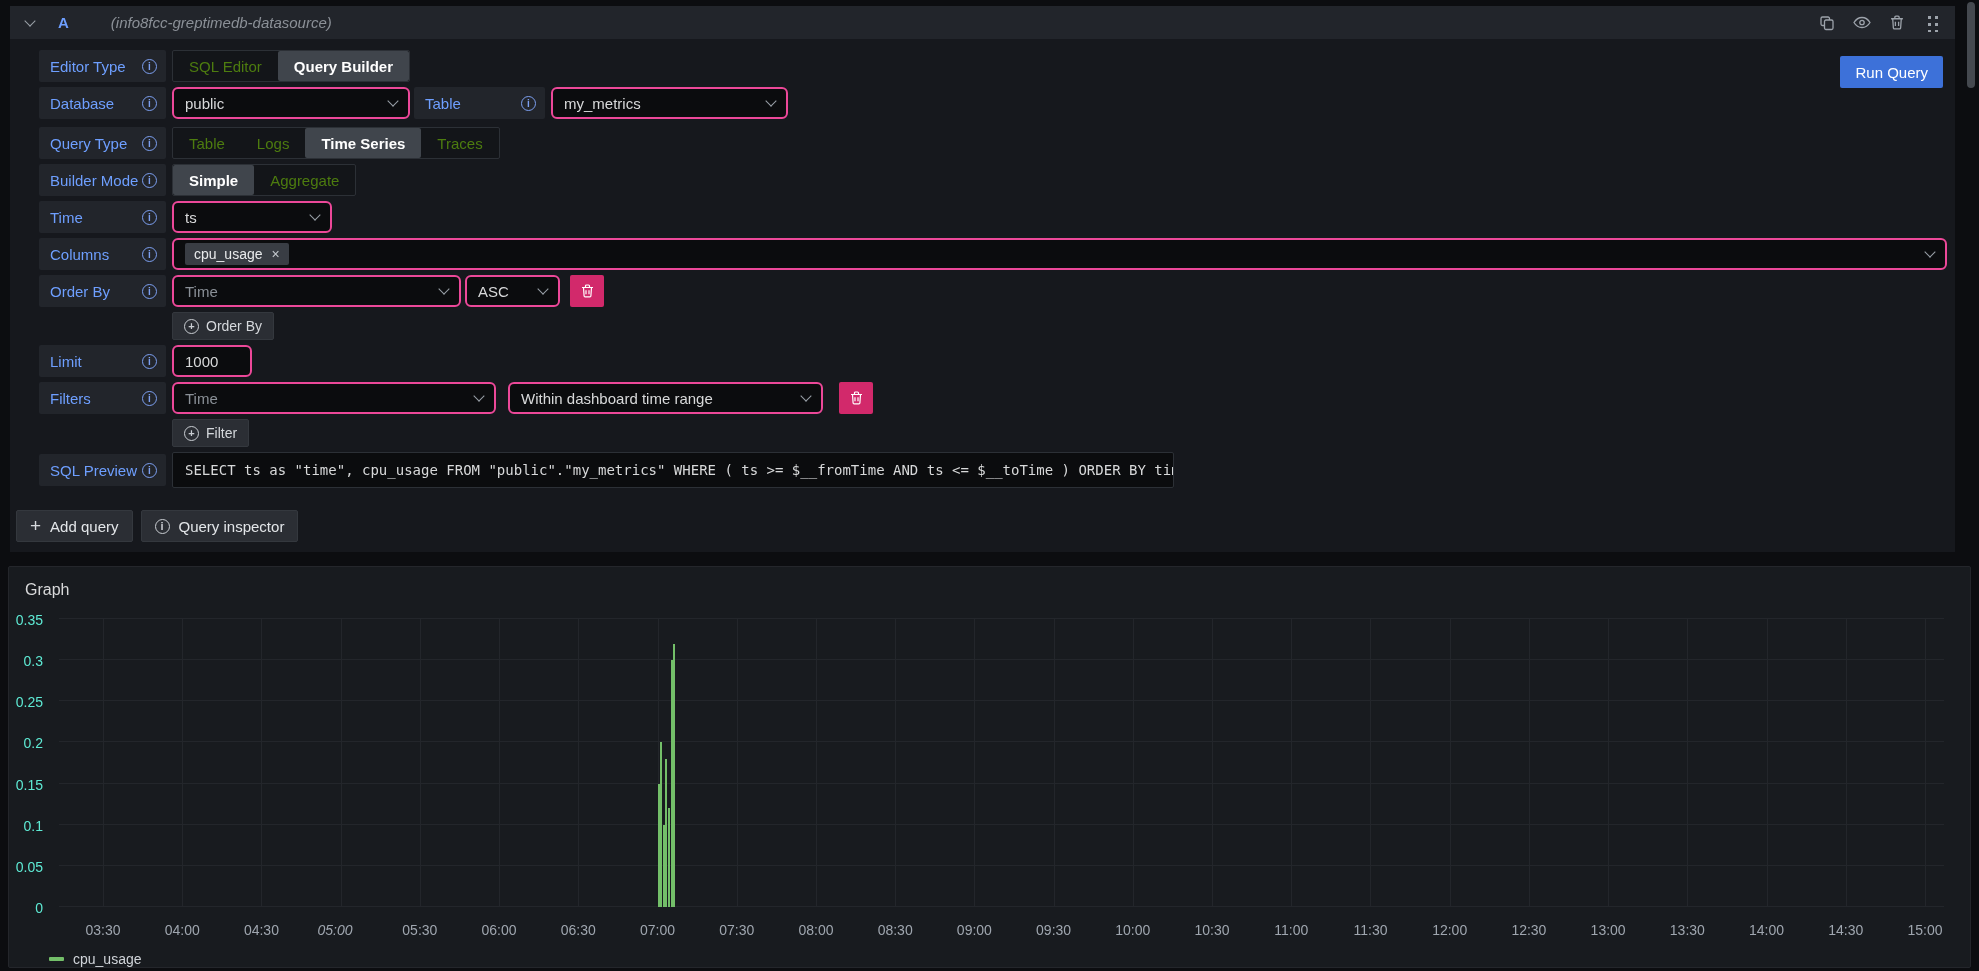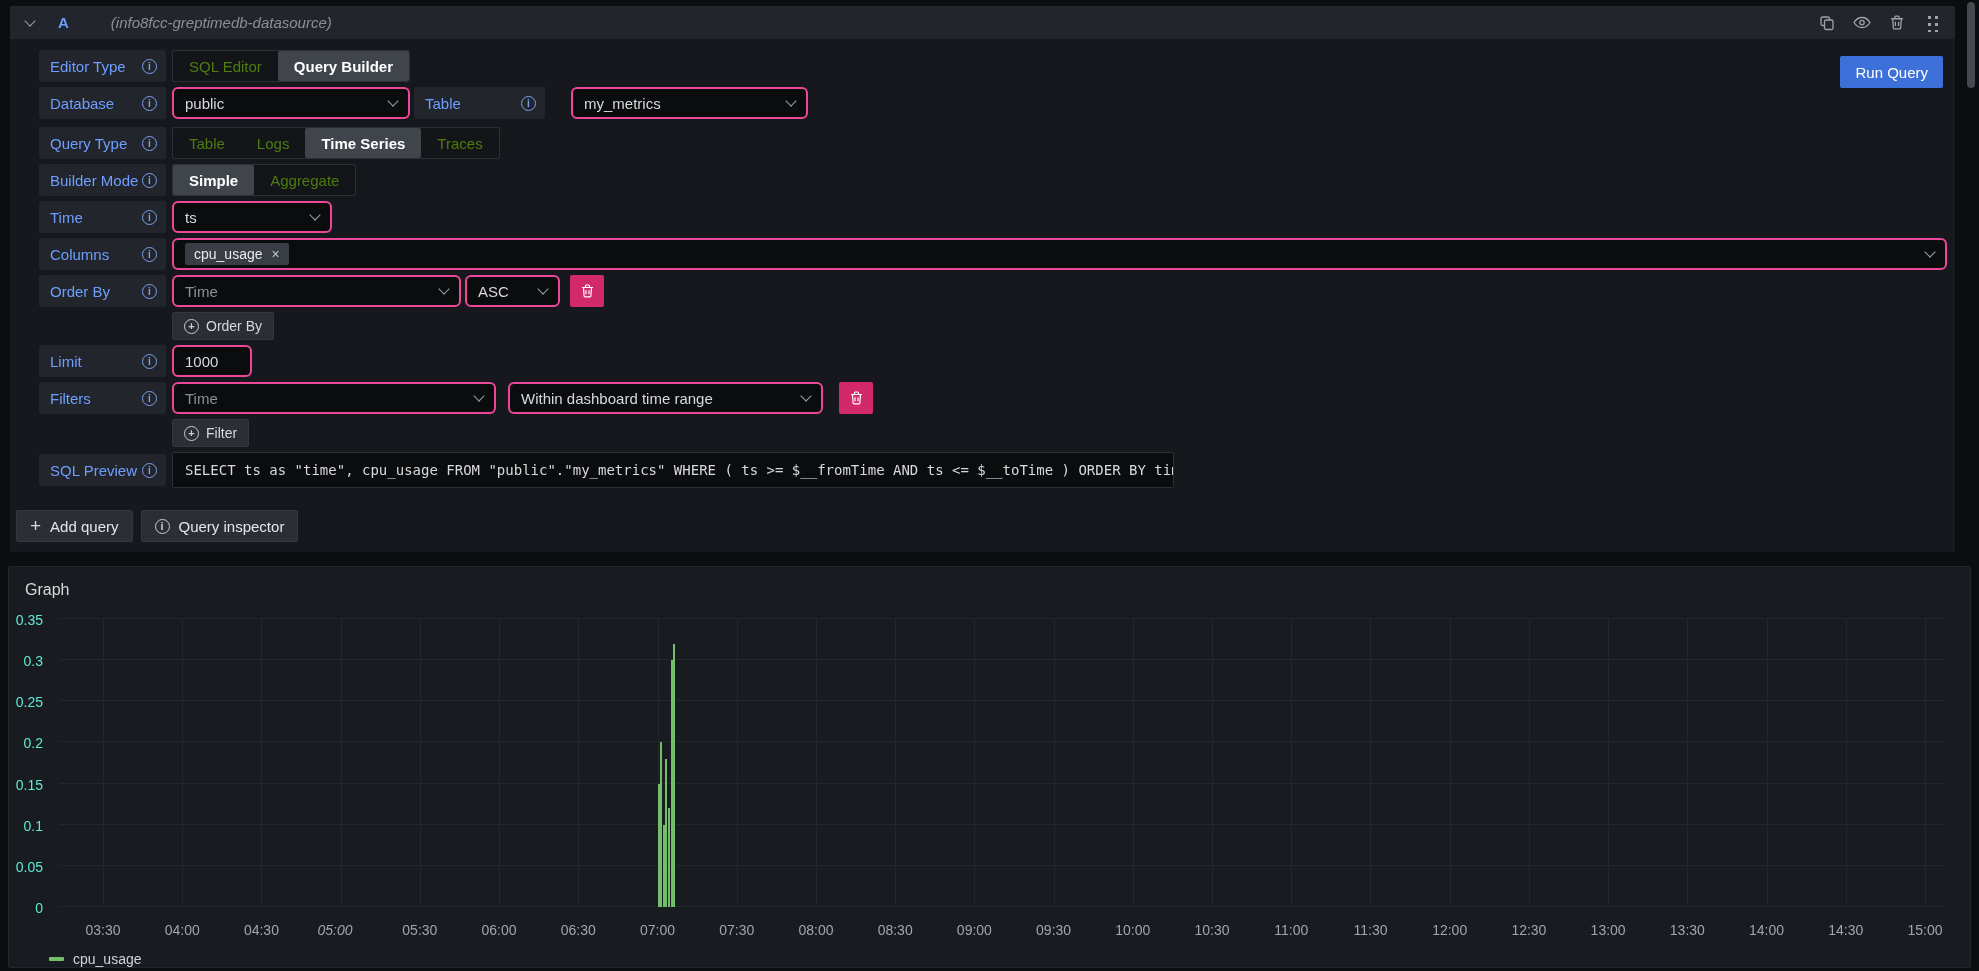--- a/index.html
+++ b/index.html
@@ -143,21 +143,21 @@
         <span class="info">i</span>
       </div>
       <div class="select" style="width:238px">
         <span>public</span>
         <span class="chev down"></span>
       </div>
       <div class="flabel w131">
         <span>Table</span>
         <span class="info">i</span>
       </div>
-      <div class="select" style="width:237px;margin-left:20px">
+      <div class="select" style="width:237px;margin-left:0">
         <span>my_metrics</span>
         <span class="chev down"></span>
       </div>
     </div>
 
     <div class="row" style="margin-top:8px">
       <div class="flabel">
         <span>Query Type</span>
         <span class="info">i</span>
       </div>

